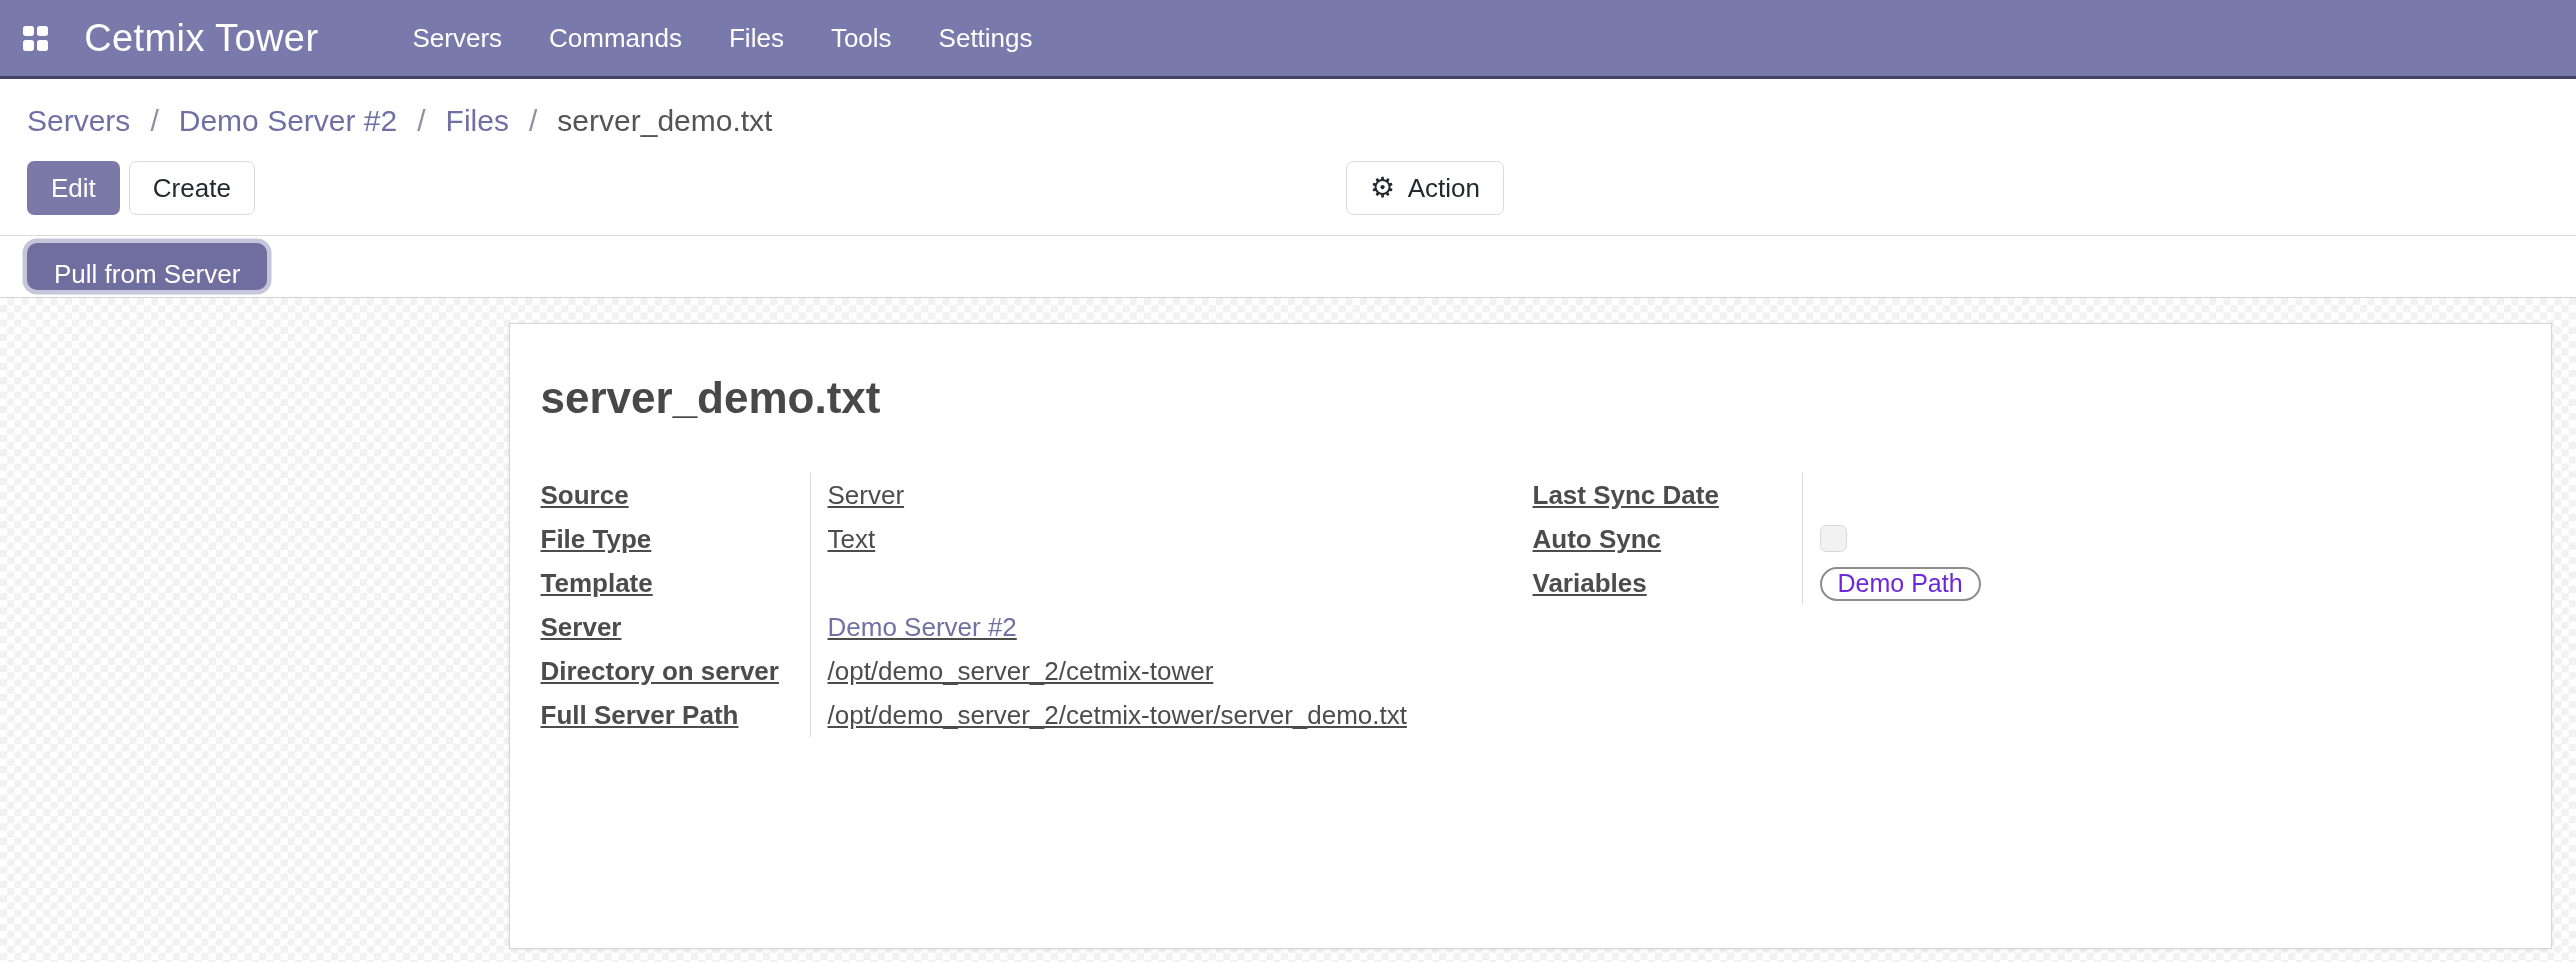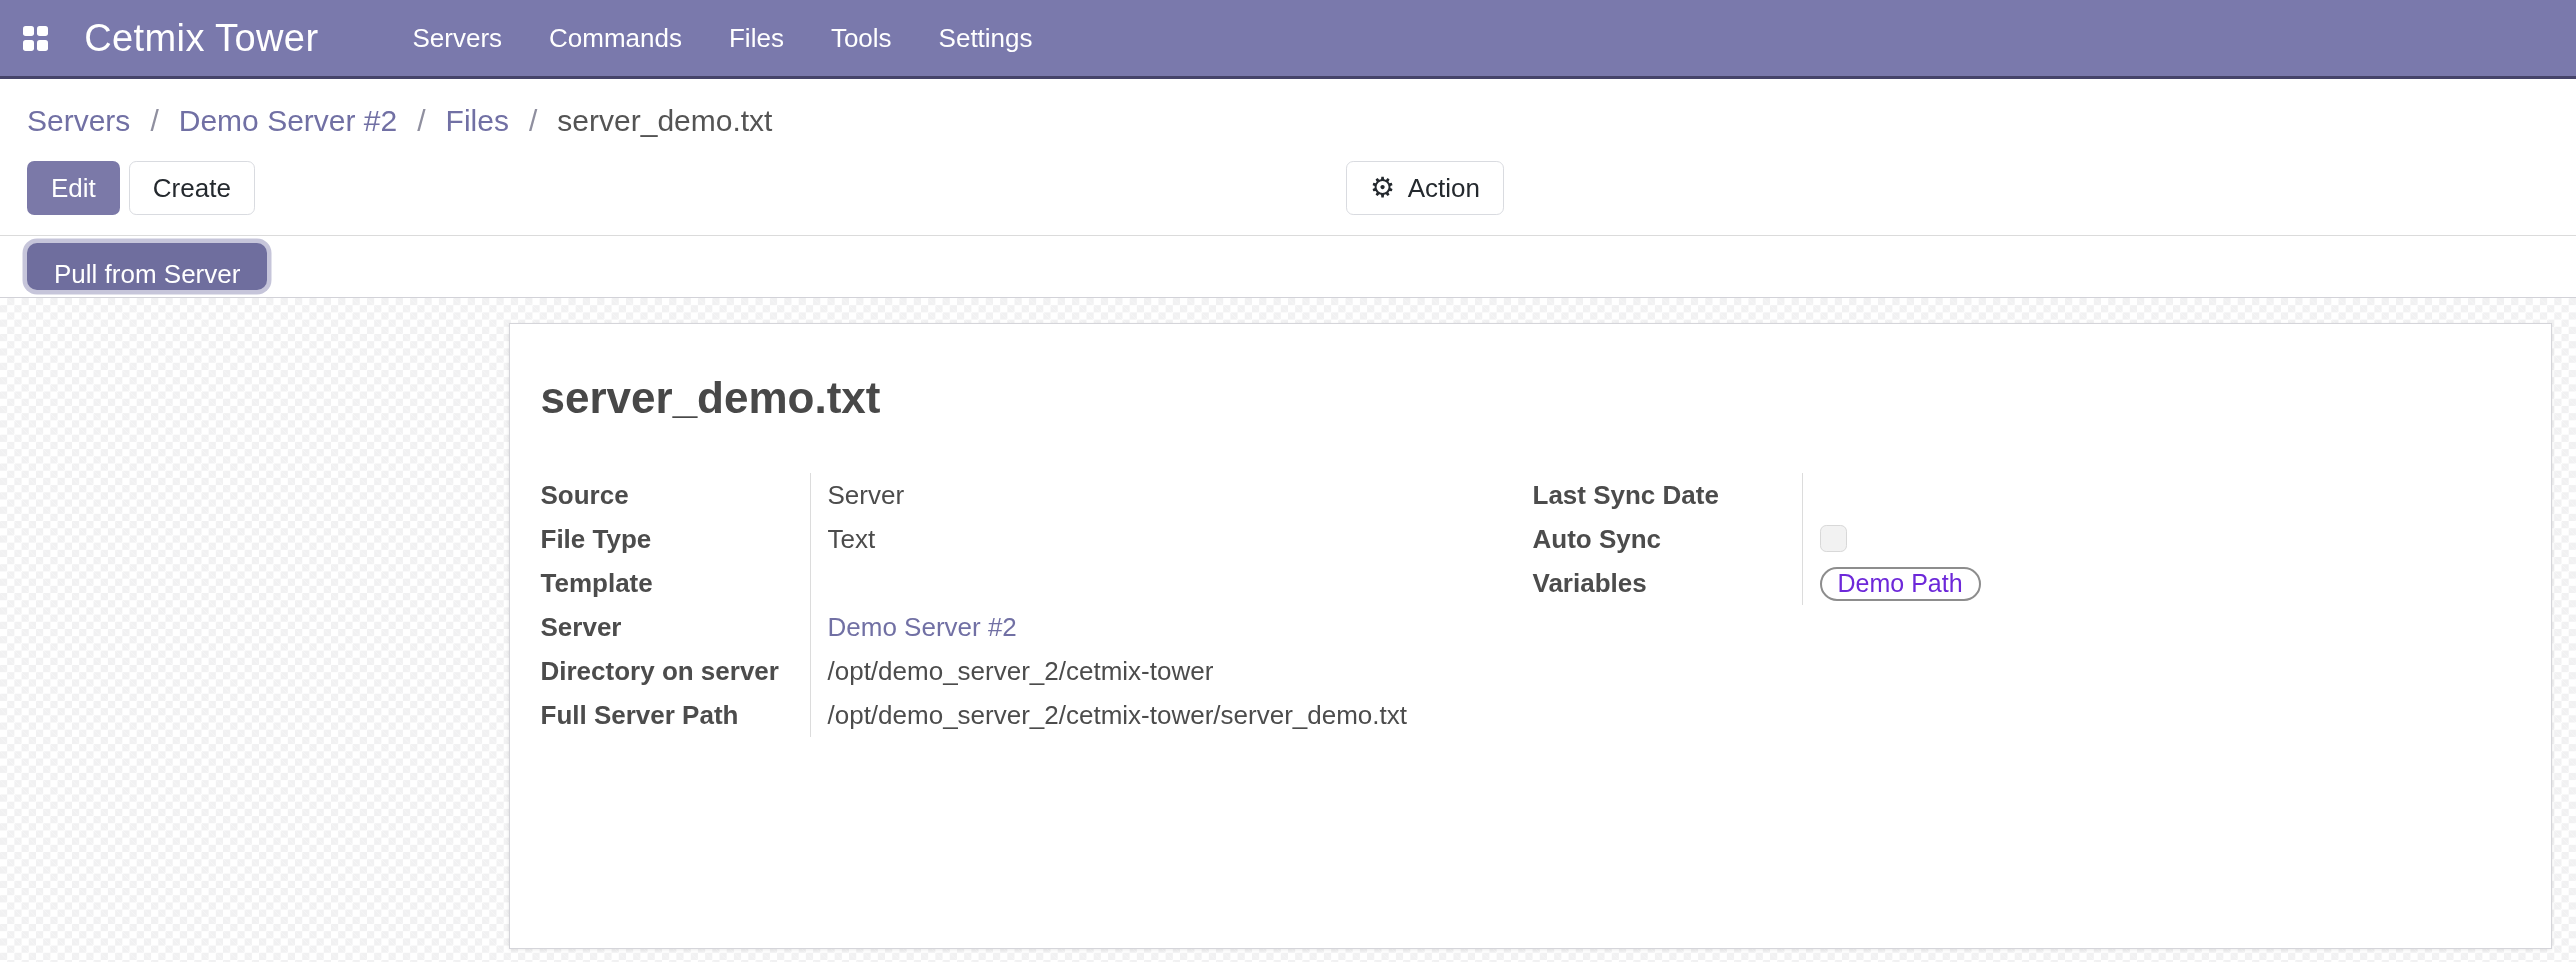--- a/index.html
+++ b/index.html
@@ -131,20 +131,21 @@
     font-weight: 700;
     color: #484848;
     line-height: 51px;
   }
 
   .form-grid {
     margin-top: 50px;
     display: grid;
     grid-template-columns: 992px 1fr;
     column-gap: 0px;
+    text-decoration: underline;
   }
   .frow { display: flex; min-height: 44px; }
   .flabel {
     flex: 0 0 269px;
     width: 269px;
     font-weight: 700;
     font-size: 26px;
     line-height: 44px;
     color: #4c4c4c;
     white-space: nowrap;

